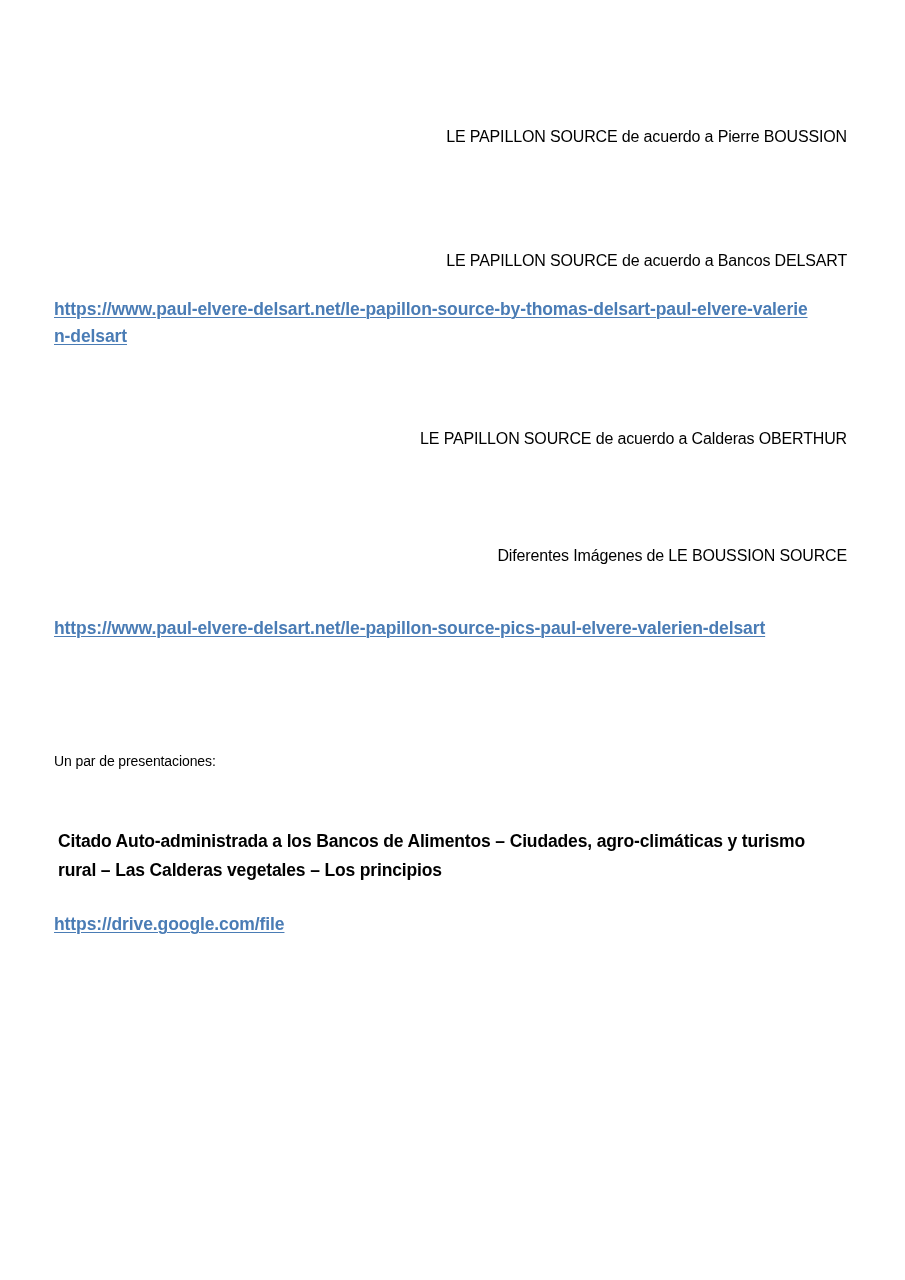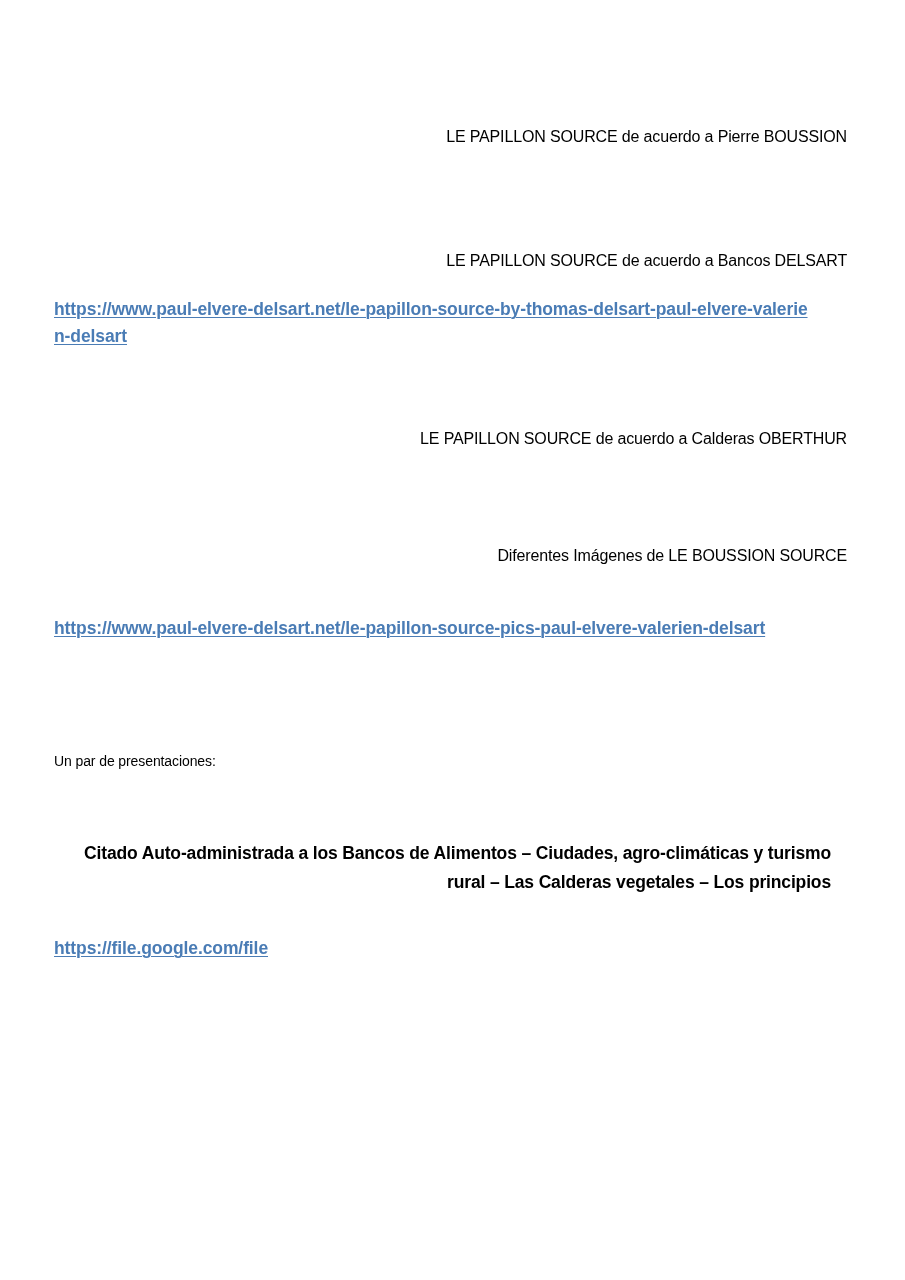--- a/index.html
+++ b/index.html
@@ -73,22 +73,21 @@
     margin: 0;
   }
 
   
   .bold-para {
     font-size: 17.5px;
     font-weight: 700;
     line-height: 29px;
     letter-spacing: -0.15px;
     max-width: 800px;
-    margin: 16px;
-    text-align: right;
+    margin: 4px;
   }
 
   
   .sp-lg  { height: 75px; }
   .sp-md  { height: 48px; }
   .sp-sm  { height: 22px; }
   .sp-xl  { height: 106px; }
   .sp-xxl { height: 68px; }
 </style>
 </head>
@@ -130,15 +129,15 @@
   <div class="sp-xl"></div>
 
   <p class="body-text block">Un par de presentaciones:</p>
 
   <div class="sp-md"></div>
 
   <p class="bold-para block">Citado Auto-administrada a los Bancos de Alimentos – Ciudades, agro-climáticas y turismo rural – Las Calderas vegetales – Los principios</p>
 
   <div class="sp-sm"></div>
 
-  <p class="link-para block"><a>https://file.google.com/file</a></p>
+  <p class="link-para block"><a>https://drive.google.com/file</a></p>
 
 </div>
 
 </body></html>

